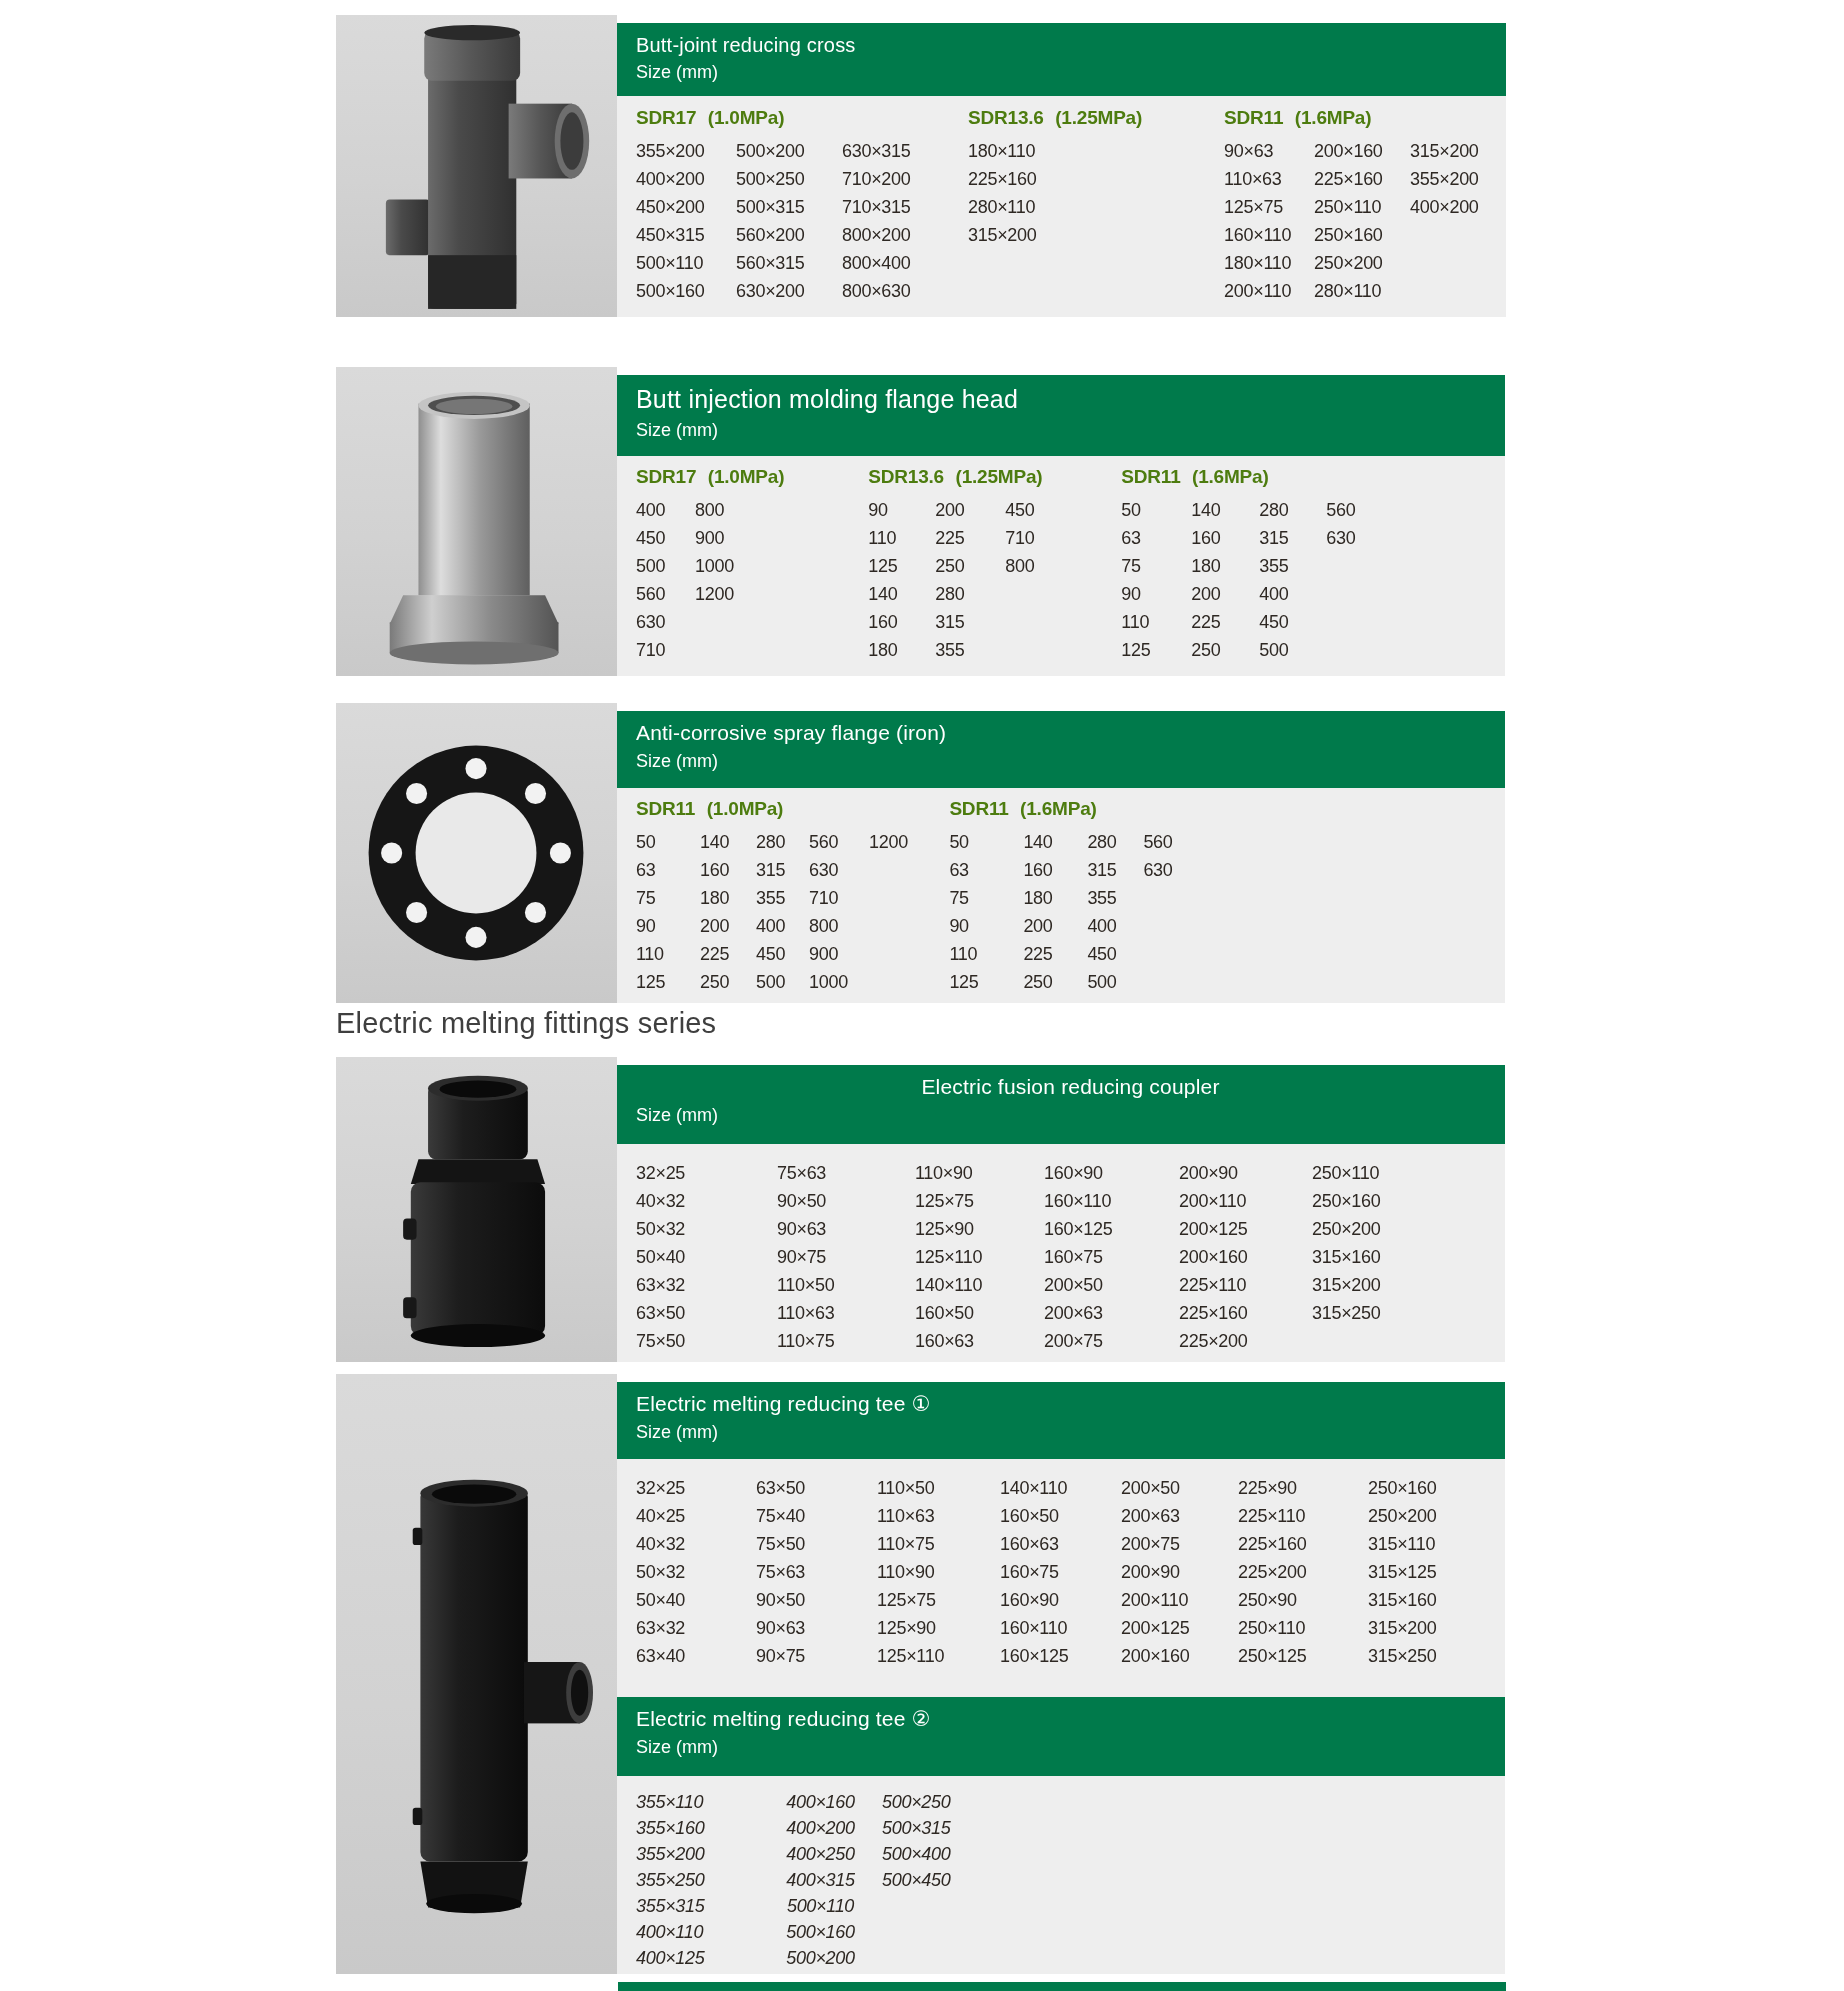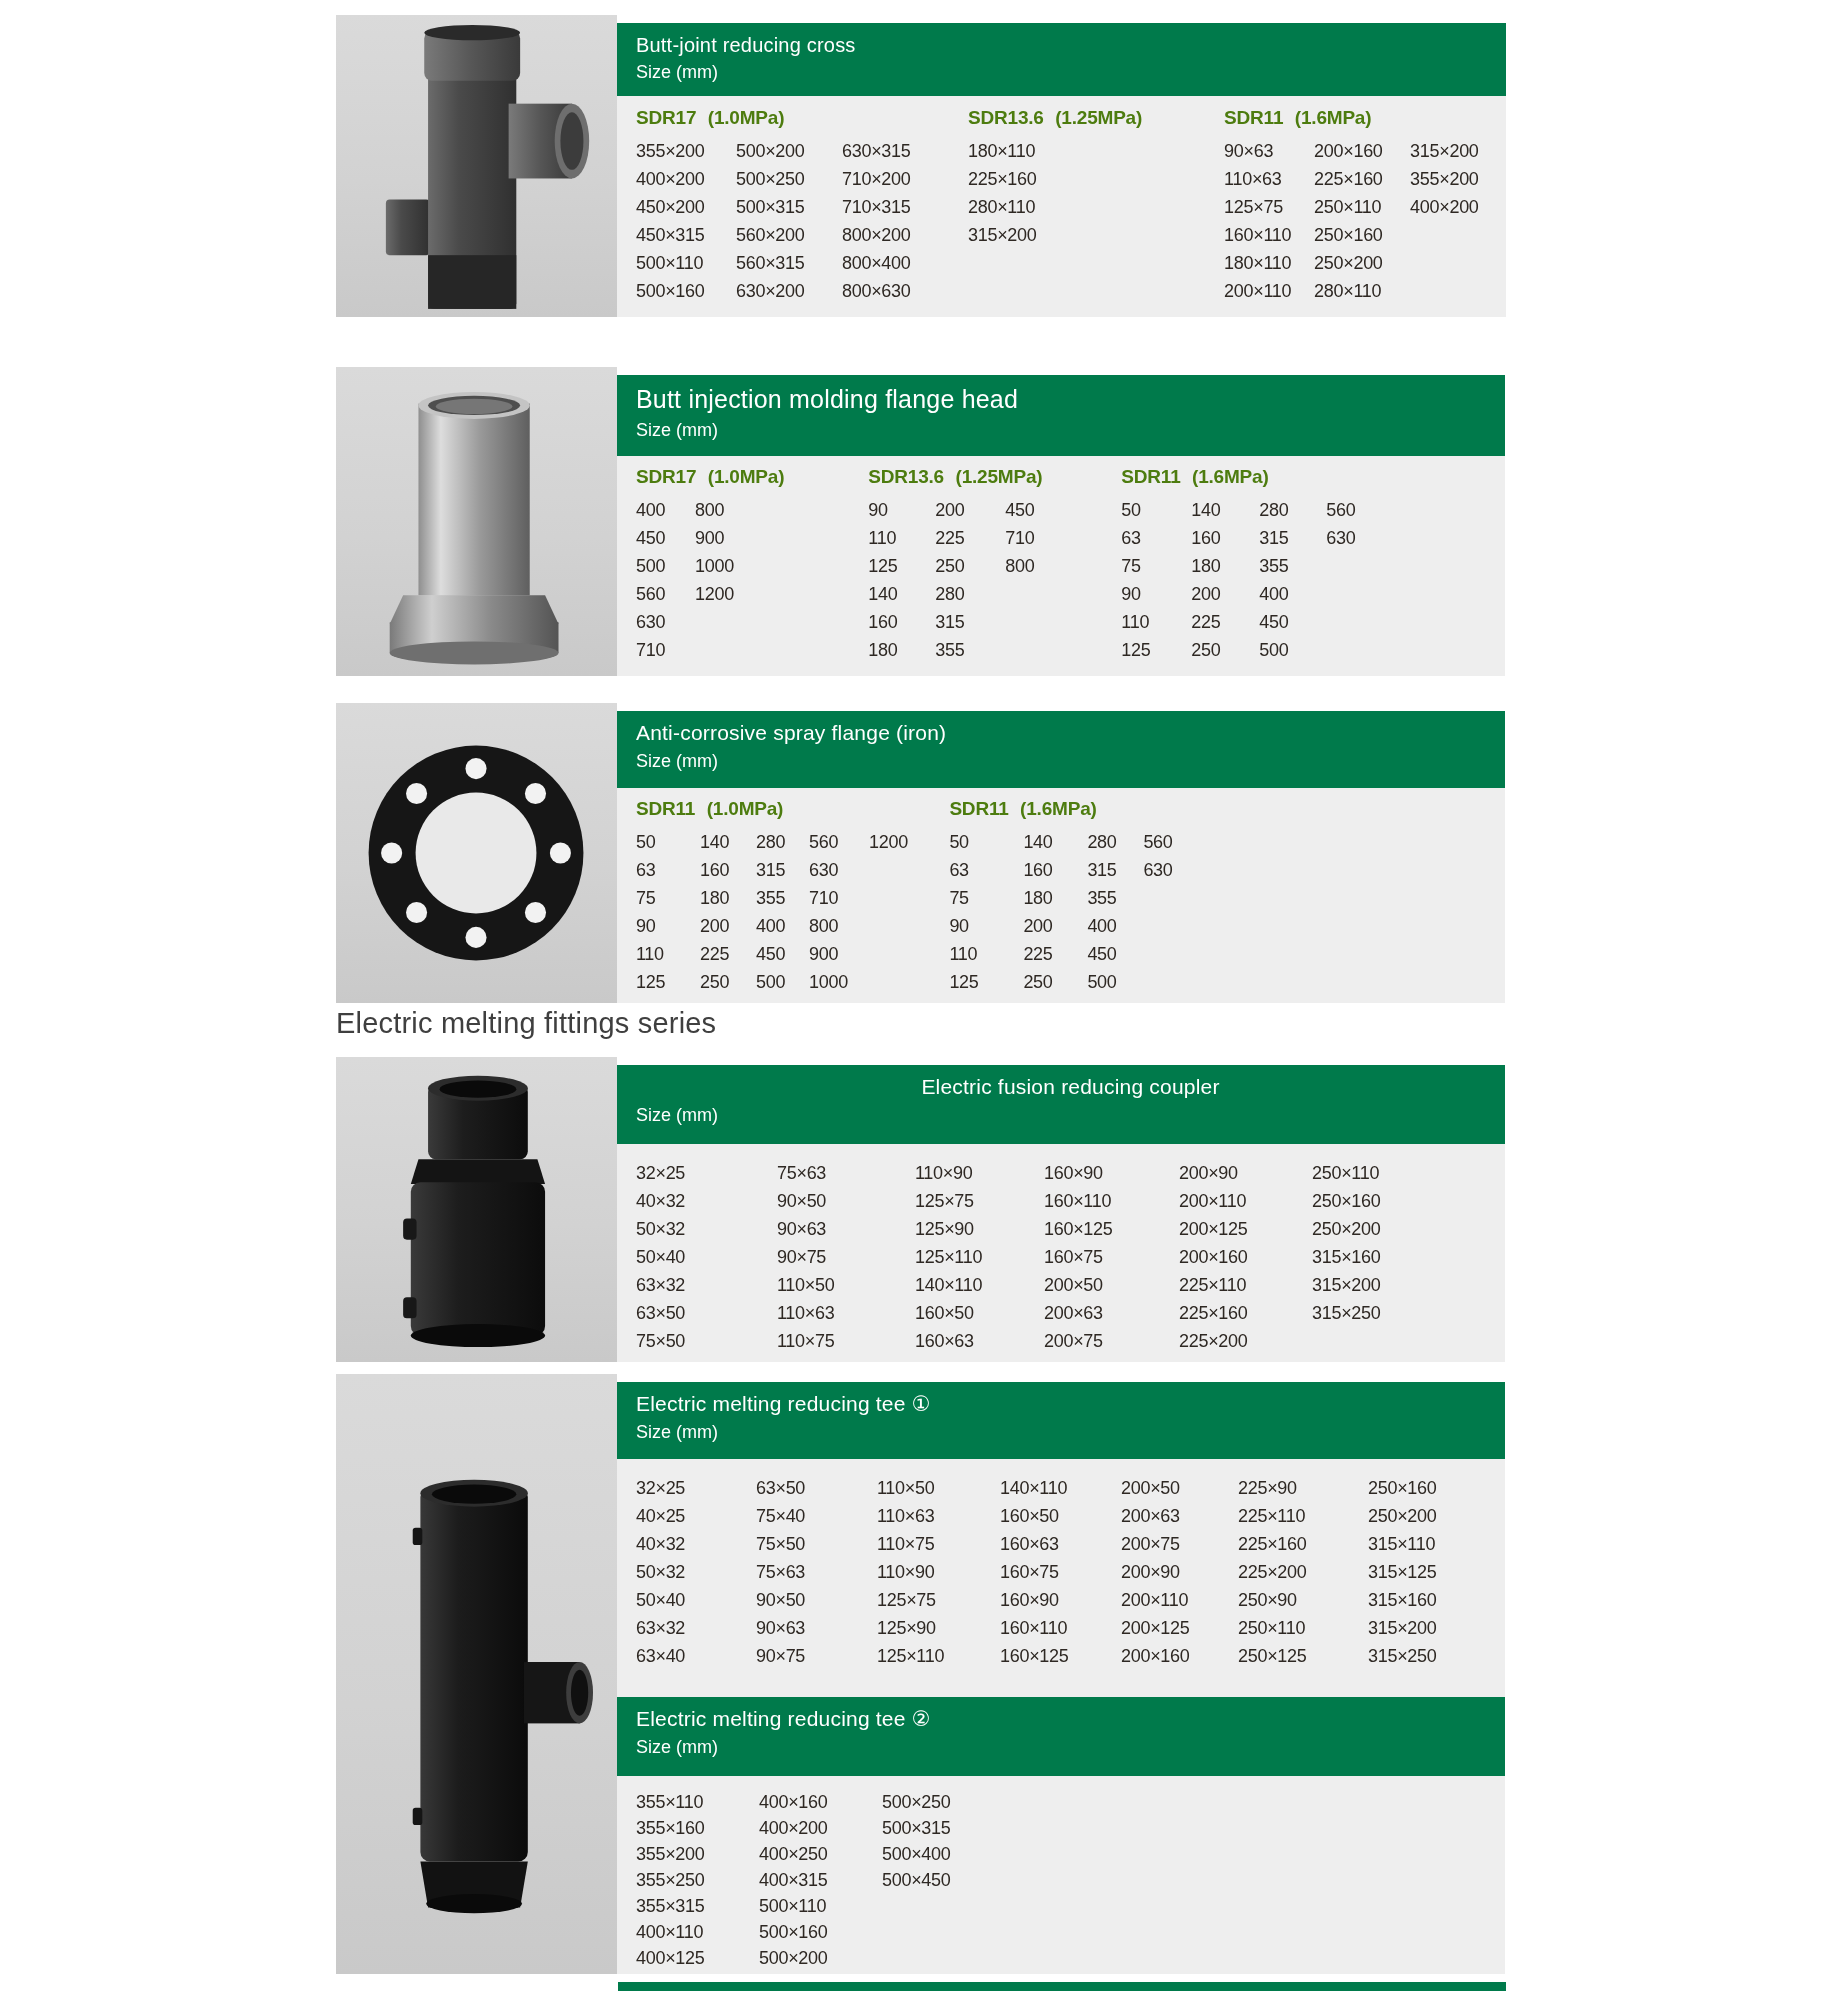--- a/index.html
+++ b/index.html
@@ -535,32 +535,32 @@
                 <div class="cell">315×250</div>
               </div>
             </div>
         </div>
       </div>
       <div class="greenbar s6" style="height:79px;">
         <div class="gtitle">Electric melting reducing tee ②</div>
         <div class="gsize">Size (mm)</div>
       </div>
       <div class="table t2" style="padding-top:9.6px;">
-        <div class="group nolabel" style="margin-left:0;">
+        <div class="group nolabel" style="margin-left:0;font-style:italic;">
           <div class="gcols">
               <div class="col" style="width: 123px;">
                 <div class="cell">355×110</div>
                 <div class="cell">355×160</div>
                 <div class="cell">355×200</div>
                 <div class="cell">355×250</div>
                 <div class="cell">355×315</div>
                 <div class="cell">400×110</div>
                 <div class="cell">400×125</div>
               </div>
-              <div class="col" style="width: 123px;">
+              <div class="col" style="width: 123px; text-align: center;">
                 <div class="cell">400×160</div>
                 <div class="cell">400×200</div>
                 <div class="cell">400×250</div>
                 <div class="cell">400×315</div>
                 <div class="cell">500×110</div>
                 <div class="cell">500×160</div>
                 <div class="cell">500×200</div>
               </div>
               <div class="col" style="width: 123px;">
                 <div class="cell">500×250</div>

